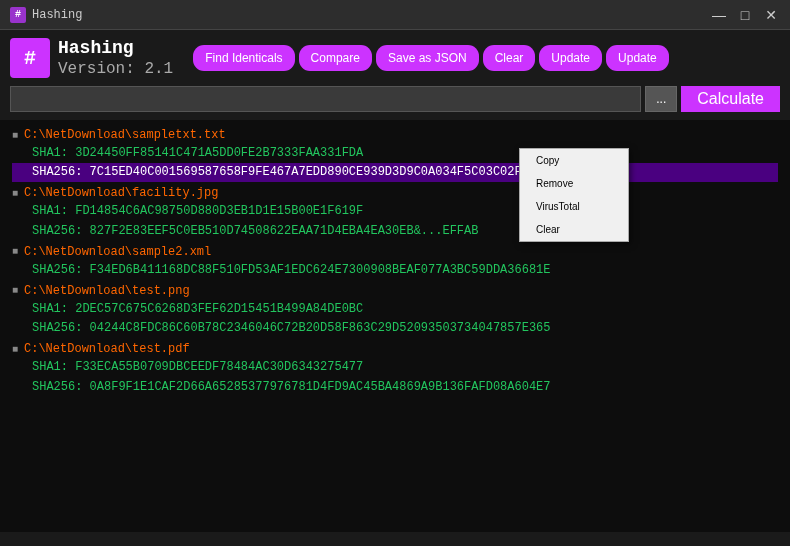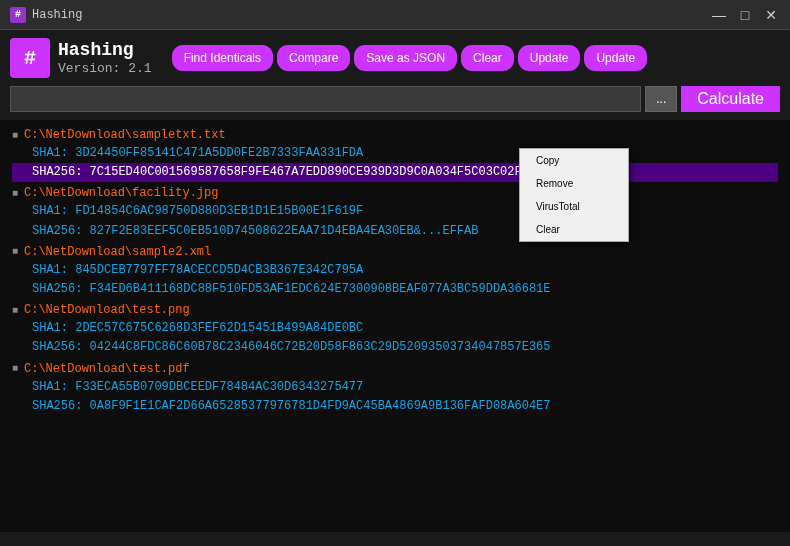--- a/index.html
+++ b/index.html
@@ -90,21 +90,21 @@
       flex-direction: column;
       margin-right: 12px;
     }
     .app-title {
       font-size: 18px;
       font-weight: bold;
       color: white;
       line-height: 1.2;
     }
     .app-version {
-      font-size: 13px;
+      font-size: 16px;
       color: #aaa;
     }
     .toolbar {
       display: flex;
       gap: 4px;
       flex: 1;
     }
     .toolbar-btn {
       background: #cc33ff;
       color: white;
@@ -165,21 +165,21 @@
       display: flex;
       align-items: center;
       gap: 6px;
     }
     .bullet {
       color: #888;
       font-size: 10px;
     }
     .hash-line {
       padding-left: 20px;
-      color: #0ea5e9;
+      color: #22c55e;
       line-height: 1.6;
       font-size: 12px;
     }
     .hash-line.selected {
       background: #4a0080;
       color: #ffffff;
       display: block;
     }
 
     
@@ -255,21 +255,20 @@
         <span>C:\NetDownload\facility.jpg</span>
       </div>
       <span class="hash-line" style="display: block;">SHA1: FD14854C6AC98750D880D3EB1D1E15B00E1F619F</span>
       <span class="hash-line" style="display: block;">SHA256: 827F2E83EEF5C0EB510D74508622EAA71D4EBA4EA30EB&amp;...EFFAB</span>
     </div>
     <div class="file-entry">
       <div class="file-path">
         <span class="bullet">■</span>
         <span>C:\NetDownload\sample2.xml</span>
       </div>
-      <span class="hash-line" style="display: block;">SHA1: 845DCEB7797FF78ACECCD5D4CB3B367E342C795A</span>
       <span class="hash-line" style="display: block;">SHA256: F34ED6B411168DC88F510FD53AF1EDC624E7300908BEAF077A3BC59DDA36681E</span>
     </div>
     <div class="file-entry">
       <div class="file-path">
         <span class="bullet">■</span>
         <span>C:\NetDownload\test.png</span>
       </div>
       <span class="hash-line" style="display: block;">SHA1: 2DEC57C675C6268D3FEF62D15451B499A84DE0BC</span>
       <span class="hash-line" style="display: block;">SHA256: 04244C8FDC86C60B78C2346046C72B20D58F863C29D52093503734047857E365</span>
     </div>

